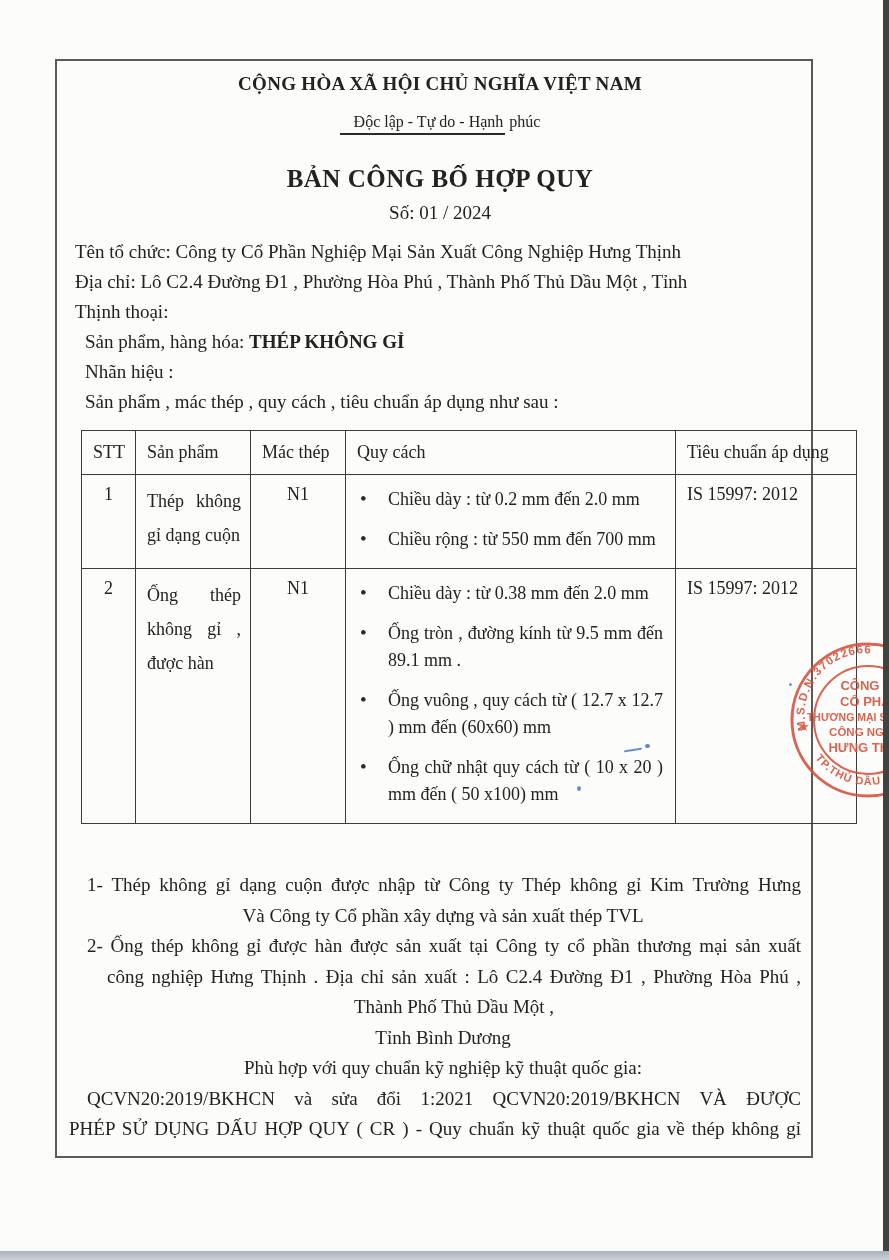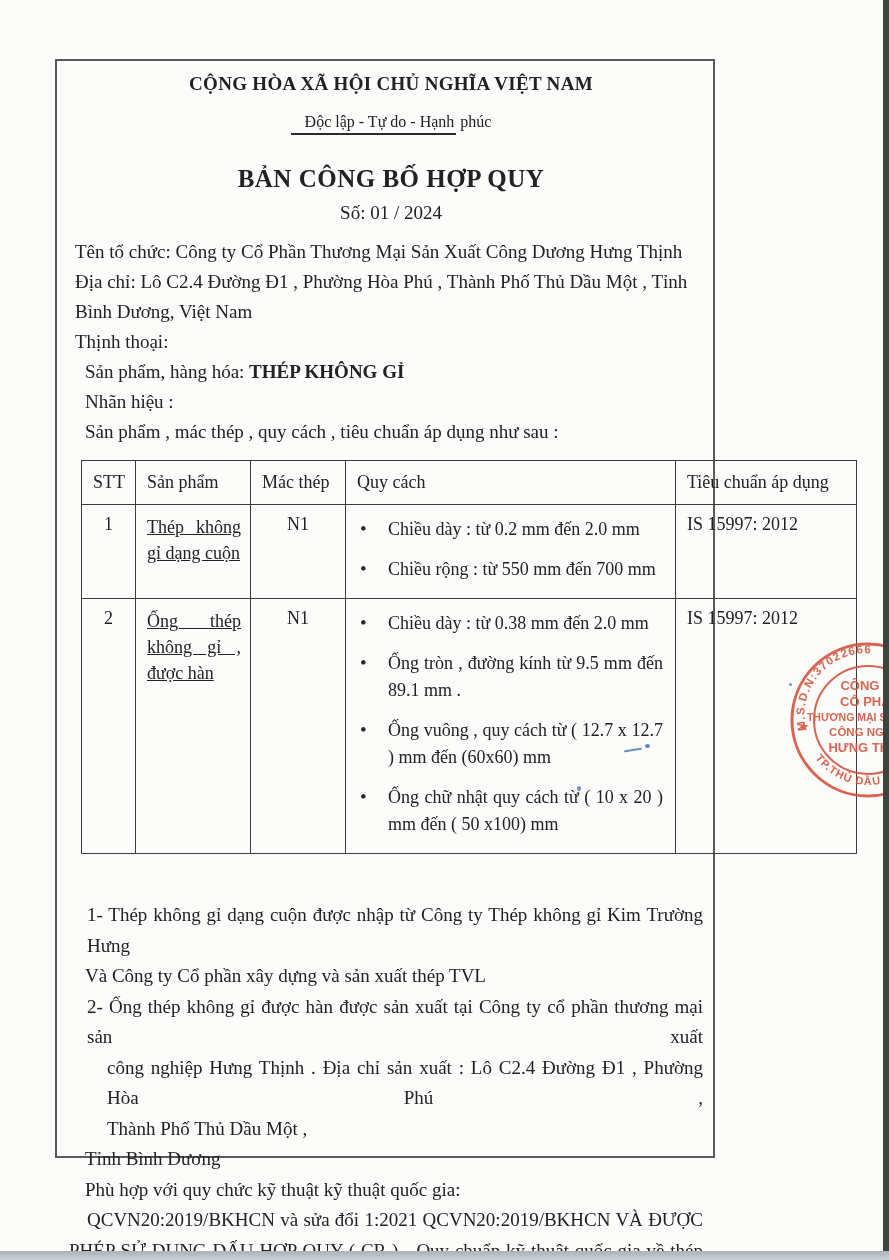--- a/index.html
+++ b/index.html
@@ -4,21 +4,21 @@
 <style>
   html,body{margin:0;padding:0;background:#e8e8e8;}
   .page{
     position:relative;width:889px;height:1260px;overflow:hidden;
     background:#fcfcfa;
     font-family:"Liberation Serif","DejaVu Serif",serif;
     color:#222;
   }
   
   .frame{
-    position:absolute;left:55px;top:59px;width:660px;height:1099px;
+    position:absolute;left:55px;top:59px;width:758px;height:1099px;
     border:2px solid #5a5a5a;background:transparent;box-sizing:border-box;
   }
   .frame-content{position:absolute;left:0;top:0;right:0;bottom:0;padding:12px 6px 0 18px;}
 
   .doc-header{text-align:center;}
   .motto1{font-size:19px;font-weight:bold;letter-spacing:.3px;}
   .motto2{font-size:16px;font-weight:normal;margin-top:18px;}
   .motto2 .underlined{display:inline-block;border-bottom:2px solid #2b2b2b;padding:0 2px 2px 14px;}
   .motto2 .tail{padding-left:4px;}
   .doc-title{font-size:25px;font-weight:bold;margin-top:30px;letter-spacing:.5px;}
@@ -37,35 +37,35 @@
     border:1px solid #3c3c3c;font-weight:normal;vertical-align:top;
     box-sizing:border-box;
   }
   table.spec th{height:44px;text-align:left;padding:0 6px 0 11px;vertical-align:middle;font-size:18px;}
   th.c-stt,td.stt-cell{width:54px;text-align:center;}
   th.c-sp{width:115px;}
   th.c-mt{width:95px;}
   th.c-qc{width:330px;}
   th.c-tc{width:181px;}
   td{padding-top:9px;}
-  td.sp-cell{padding:9px 9px 0 11px;text-align:justify;line-height:26px;text-decoration:underline;}
+  td.sp-cell{padding:9px 9px 0 11px;text-align:justify;line-height:34px;}
   td.mt-cell{text-align:center;}
   td.tc-cell{padding:9px 4px 0 11px;}
   td.qc-cell{padding:2px 12px 2px 0;}
   tr.row1 td{height:91px;}
   tr.row2 td{height:237px;}
   ul.qc{margin:0;padding:0;list-style:none;}
   li.qc-item{
     position:relative;padding-left:42px;margin:9px 0 13px;
     text-align:justify;line-height:27px;
   }
   li.qc-item::before{content:"•";position:absolute;left:14px;top:-1px;font-size:19px;color:#2a2a2a;}
 
   .notes{margin:46px 0 0 -14px;font-size:19px;line-height:30.5px;padding-right:4px;}
-  .nl{margin:0;}
+  .nl{margin:0;text-align:center;}
   .ml0{margin-left:8px;}
   .ml24{margin-left:24px;}
   .ml26{margin-left:26px;}
   .ml46{margin-left:46px;}
   .fj{text-align:justify;text-align-last:justify;}
 
   
   .stamp{position:absolute;left:782px;top:634px;width:130px;height:180px;}
   .stamp svg{overflow:visible;opacity:.88;}
   .stamp text{font-family:"Liberation Sans","DejaVu Sans",sans-serif;font-weight:bold;}
@@ -87,23 +87,22 @@
     <div class="frame-content">
 
       <div class="doc-header">
         <div class="motto1">CỘNG HÒA XÃ HỘI CHỦ NGHĨA VIỆT NAM</div>
         <div class="motto2"><span class="underlined">Độc lập - Tự do - Hạnh</span><span class="tail">phúc</span></div>
         <div class="doc-title">BẢN CÔNG BỐ HỢP QUY</div>
         <div class="doc-number">Số: 01 / 2024</div>
       </div>
 
       <div class="info">
-        <p>Tên tổ chức: Công ty Cổ Phần Thương Mại Sản Xuất Công Dương Hưng Thịnh</p>
+        <p>Tên tổ chức: Công ty Cổ Phần Nghiệp Mại Sản Xuất Công Nghiệp Hưng Thịnh</p>
         <p>Địa chỉ: Lô C2.4 Đường Đ1 , Phường Hòa Phú , Thành Phố Thủ Dầu Một , Tỉnh</p>
-        <p>Bình Dương, Việt Nam</p>
         <p>Thịnh thoại:</p>
         <p class="indented"><span>Sản phẩm, hàng hóa: </span><span class="bold">THÉP KHÔNG GỈ</span></p>
         <p class="indented">Nhãn hiệu :</p>
         <p class="indented">Sản phẩm , mác thép , quy cách , tiêu chuẩn áp dụng như sau :</p>
       </div>
 
       <table class="spec">
         <thead>
           <tr>
             <th class="c-stt">STT</th>
@@ -143,21 +142,21 @@
         </tbody>
       </table>
 
       <div class="notes">
         <div class="nl ml26 fj">1- Thép không gỉ dạng cuộn được nhập từ Công ty Thép không gỉ Kim Trường Hưng</div>
         <div class="nl ml24">Và Công ty Cổ phần xây dựng và sản xuất thép TVL</div>
         <div class="nl ml26 fj">2- Ống thép không gỉ được hàn được sản xuất tại Công ty cổ phần thương mại sản xuất</div>
         <div class="nl ml46 fj">công nghiệp Hưng Thịnh . Địa chỉ sản xuất : Lô C2.4 Đường Đ1 , Phường Hòa Phú ,</div>
         <div class="nl ml46">Thành Phố Thủ Dầu Một ,</div>
         <div class="nl ml24">Tỉnh Bình Dương</div>
-        <div class="nl ml24">Phù hợp với quy chức kỹ thuật kỹ thuật quốc gia:</div>
+        <div class="nl ml24">Phù hợp với quy chuẩn kỹ nghiệp kỹ thuật quốc gia:</div>
         <div class="nl ml26 fj">QCVN20:2019/BKHCN và sửa đổi 1:2021 QCVN20:2019/BKHCN VÀ ĐƯỢC</div>
         <div class="nl ml0 fj">PHÉP SỬ DỤNG DẤU HỢP QUY ( CR ) - Quy chuẩn kỹ thuật quốc gia về thép không gỉ</div>
       </div>
 
     </div>
   </div>
 
   <div class="stamp">
     <svg width="130" height="180" viewBox="0 0 130 180" xmlns="http://www.w3.org/2000/svg">
       <g stroke="#d4503c" fill="none">

